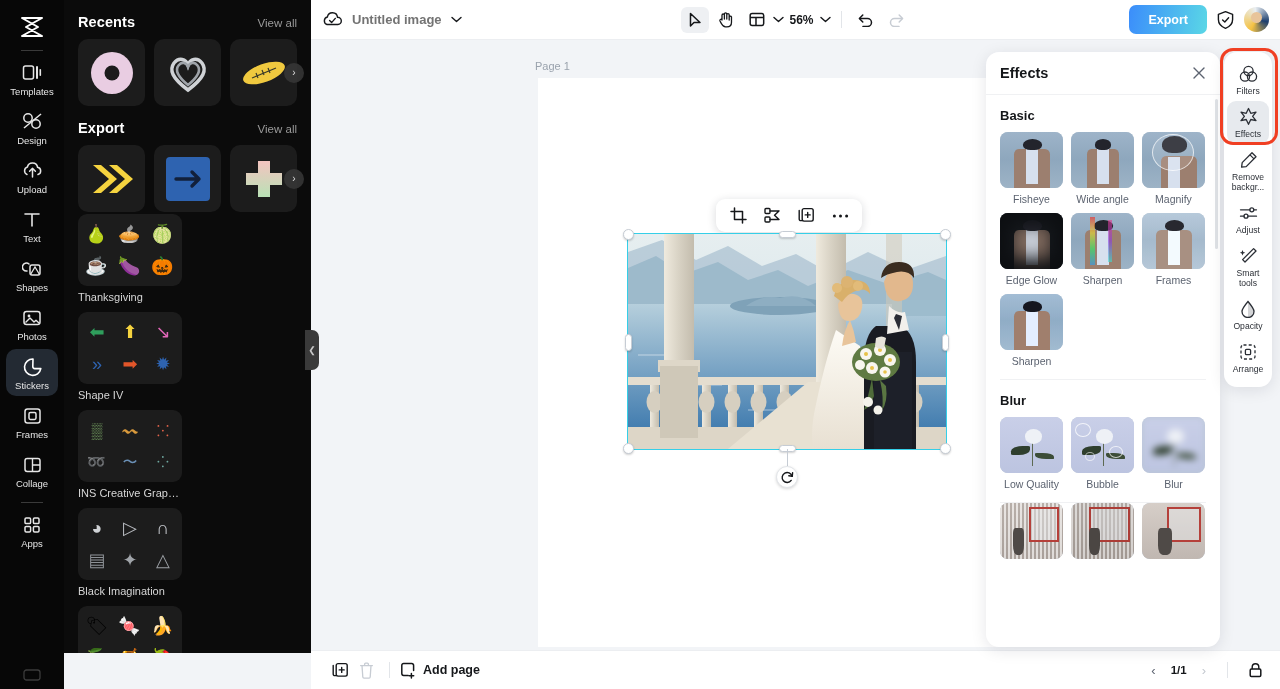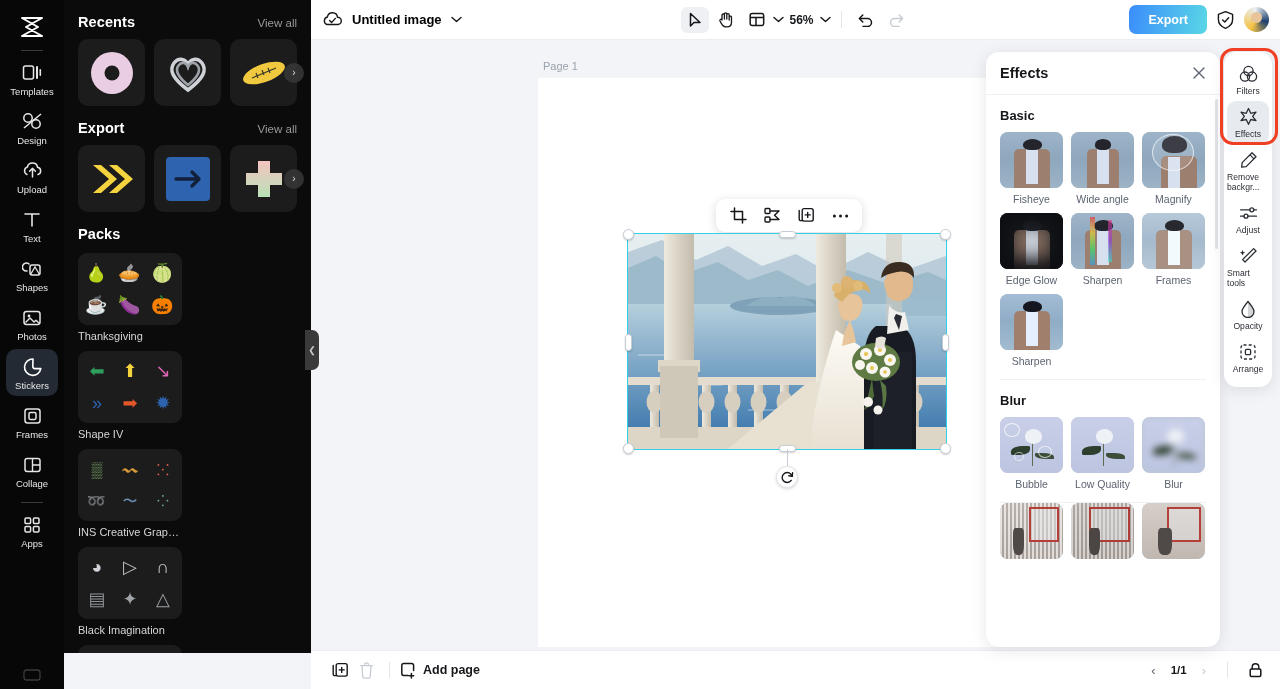--- a/index.html
+++ b/index.html
@@ -72,21 +72,21 @@
     color: #c8c8c8; font-size: 9px;
   }
 
   
   .topbar {
     position:absolute; left: 311px; top: 0; right: 0; height: 40px;
     background: #fff; display:flex; align-items:center; padding: 0 11px;
     border-bottom: 1px solid #eceef1; z-index: 20;
   }
   .tb-left { display:flex; align-items:center; gap: 9px; }
-  .tb-title { font-size: 13px; font-weight: bold; color: #000000; }
+  .tb-title { font-size: 13px; font-weight: bold; color: #737373; }
   .tb-center { position:absolute; left: 50%; transform: translateX(-50%);
                display:flex; align-items:center; gap: 3px; }
   .tb-btn {
     width: 28px; height: 26px; border-radius: 6px; display:flex;
     align-items:center; justify-content:center; cursor:pointer;
   }
   .tb-btn.sel { background: #eef0f3; }
   .tb-zoom { font-size: 12px; font-weight: bold; color: #15171a; padding: 0 3px; cursor:pointer; }
   .tb-sep { width:1px; height: 17px; background: #e2e5e9; margin: 0 7px; }
   .tb-right { margin-left: auto; display:flex; align-items:center; gap: 9px; }
@@ -104,21 +104,21 @@
   .avatar::after {
     content:''; position:absolute; left: 7px; top: 5px; width: 11px; height: 11px;
     border-radius: 50%; background: #e8c49a;
   }
 
   
   .canvas-area {
     position:absolute; left: 311px; top: 40px; right: 0; bottom: 39px;
     background: #f2f4f7; overflow: hidden;
   }
-  .page-label { position:absolute; left: 232px; top: 20px; font-size: 11px; color: #9aa2ad; }
+  .page-label { position:absolute; left: 224px; top: 20px; font-size: 11px; color: #9aa2ad; }
   .page-sheet {
     position:absolute; left: 227px; top: 38px; width: 575px; height: 569px;
     background: #fff;
   }
   .sel-wrap { position:absolute; left: 317px; top: 194px; width: 318px; height: 215px; }
   .photo {
     position:absolute; inset: 0; overflow:hidden; outline: 1.5px solid #35cfe8;
   }
   .handle-c {
     position:absolute; width: 11px; height: 11px; border-radius: 50%;
@@ -213,21 +213,21 @@
     position:absolute; right: 8px; top: 52px; width: 48px;
     background:#fff; border-radius: 13px; box-shadow: 0 3px 16px rgba(16,24,40,.1);
     z-index: 24; padding: 6px 0 8px; display:flex; flex-direction:column; align-items:center;
   }
   .rr-item {
     width: 42px; padding: 6px 0 5px; border-radius: 9px; cursor:pointer;
     display:flex; flex-direction:column; align-items:center; gap: 3px;
   }
   .rr-item.active { background: #e7eaee; }
   .rr-ico { width: 20px; height: 19px; display:flex; align-items:center; justify-content:center; }
-  .rr-lbl { font-size: 8.6px; color:#2a2e35; line-height: 10px; max-width: 42px; }
+  .rr-lbl { font-size: 8.6px; color:#2a2e35; line-height: 10px; text-align:center; max-width: 42px; }
   .rr-hl {
     position:absolute; right: 2px; top: 48px; width: 58px; height: 97px;
     border: 3.5px solid #f03f23; border-radius: 13px; z-index: 29; pointer-events:none;
   }
 
   
   .bottombar {
     position:absolute; left: 311px; right: 0; bottom: 0; height: 39px;
     background:#fff; border-top: 1px solid #eceef1;
     display:flex; align-items:center; padding: 0 16px; z-index: 20;
@@ -422,23 +422,20 @@
                   <stop offset="0" stop-color="#f4c4c0"></stop>
                   <stop offset="1" stop-color="#b9e2b6"></stop>
                 </linearGradient>
               </defs>
               <path d="M17 5 h12 v12 h12 v12 h-12 v12 h-12 v-12 h-12 v-12 h12 z" fill="url(#g1)" rx="5"></path>
             </svg>
         </div>
         <div class="row-next">›</div>
       </div>
 
-      <div class="sec-head">
-        <span class="sec-title">Packs</span>
-      </div>
       <div class="packs-grid">
         <div class="pack">
           <div class="pack-thumb">
             <span>🍐</span>
             <span>🥧</span>
             <span>🍈</span>
             <span>☕</span>
             <span>🍆</span>
             <span>🎃</span>
           </div>
@@ -817,42 +814,42 @@
             </div>
           <div class="fx-label">Sharpen</div>
         </div>
       </div>
       <div class="fx-rule"></div>
 
       <div class="fx-group-title">Blur</div>
       <div class="fx-grid">
         <div class="fx-item">
           <div class="fx-thumb">
+              <div class="rose">
+                <div class="leaf1"></div>
+                <div class="stem"></div>
+                <div class="bloom"></div>
+                <div class="leaf2"></div>
+              </div>
+            </div>
+          <div class="fx-label">Low Quality</div>
+        </div>
+        <div class="fx-item">
+          <div class="fx-thumb">
             <div class="rose">
                 <div class="leaf1"></div>
                 <div class="stem"></div>
                 <div class="bloom"></div>
                 <div class="leaf2"></div>
               <div style="position:absolute;left:6%;top:10%;width:26%;height:26%;border:1.5px solid rgba(255,255,255,.75);border-radius:50%"></div>
               <div style="position:absolute;left:60%;top:52%;width:22%;height:22%;border:1.5px solid rgba(255,255,255,.7);border-radius:50%"></div>
               <div style="position:absolute;left:22%;top:62%;width:16%;height:16%;border:1.5px solid rgba(255,255,255,.6);border-radius:50%"></div>
               </div>
           </div>
           <div class="fx-label">Bubble</div>
-        </div>
-        <div class="fx-item">
-          <div class="fx-thumb">
-              <div class="rose">
-                <div class="leaf1"></div>
-                <div class="stem"></div>
-                <div class="bloom"></div>
-                <div class="leaf2"></div>
-              </div>
-            </div>
-          <div class="fx-label">Low Quality</div>
         </div>
         <div class="fx-item">
           <div class="fx-thumb">
               <div class="rose" style="filter:blur(3.5px)">
                 <div class="leaf1"></div>
                 <div class="stem"></div>
                 <div class="bloom"></div>
                 <div class="leaf2"></div>
               </div>
             </div>

